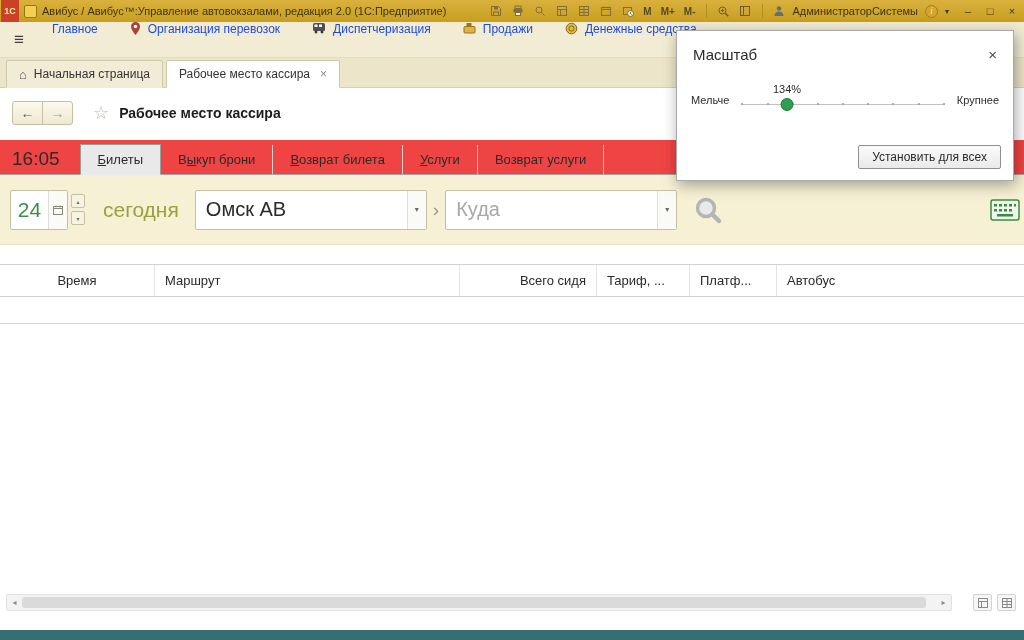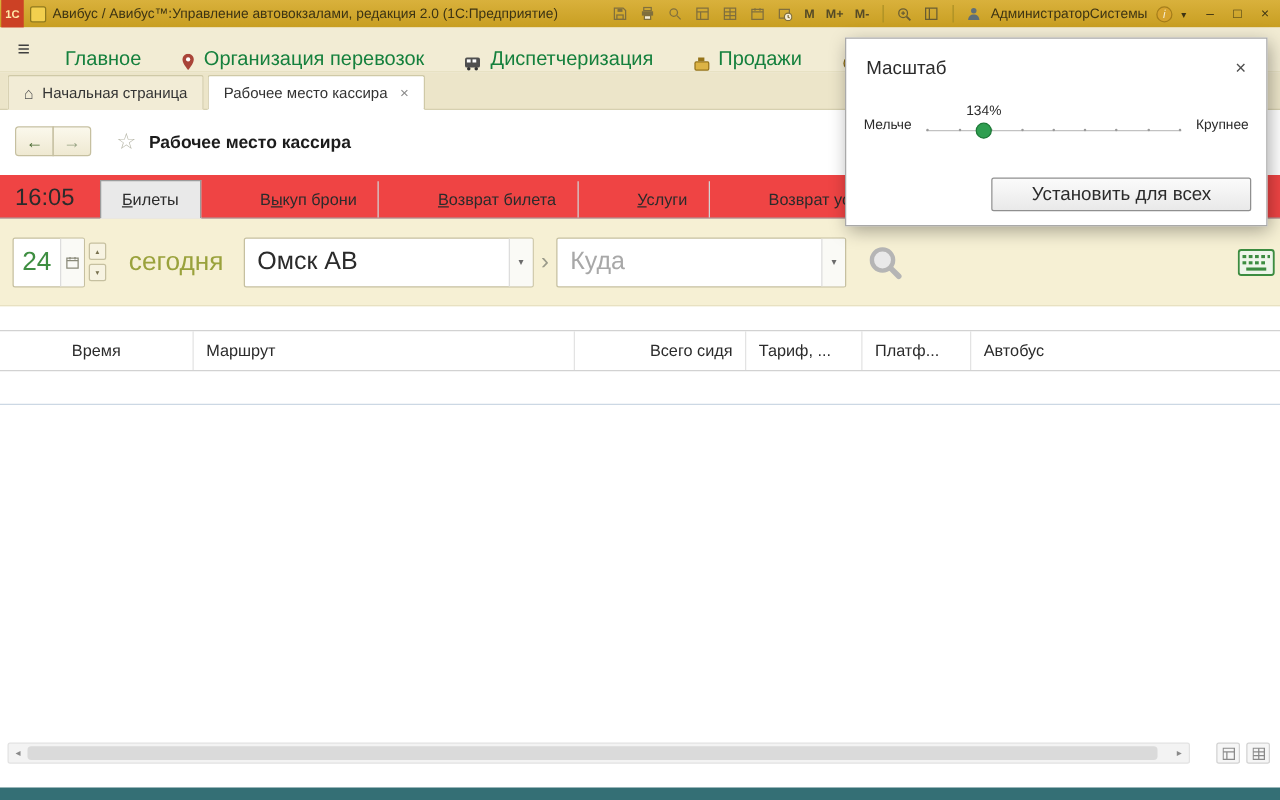--- a/index.html
+++ b/index.html
@@ -21,21 +21,21 @@
   .infoc{width:13px;height:13px;border-radius:50%;background:#d9a32e;border:1px solid #9a7316;color:#fff;
     font-size:9px;font-style:italic;display:flex;align-items:center;justify-content:center;}
   .tbchev{font-size:8px;color:#3d3413;}
   .winbtns{display:flex;gap:10px;margin-left:8px;flex:0 0 auto;}
   .wb{font-size:11px;color:#3d3413;width:12px;text-align:center;}
 
   
   .menubar{position:absolute;top:22px;left:0;right:0;height:36px;background:#f2ecd4;
     display:flex;align-items:center;gap:4px;padding:0 10px;border-bottom:1px solid #e4ddbd;}
   .hamb{font-size:17px;color:#3f3f3f;padding:0 10px 0 4px;}
-  .mitem{font-size:16px;color:#15803d;display:flex;align-items:flex-end;gap:7px;padding:0 14px;height:100%;white-space:nowrap;}
+  .mitem{font-size:12px;color:#1d4ed8;display:flex;align-items:flex-start;gap:7px;padding:0 14px;height:100%;white-space:nowrap;}
   .mic{display:flex;align-items:center;}
 
   
   .tabbar{position:absolute;top:58px;left:0;right:0;height:30px;background:#ece5c9;
     display:flex;align-items:flex-end;padding-left:6px;gap:3px;border-bottom:1px solid #d6d0b0;}
   .tab{display:flex;align-items:center;gap:7px;padding:0 12px;height:28px;font-size:12px;color:#333;
     border:1px solid #cfc9a7;border-bottom:1px solid transparent;border-radius:2px 2px 0 0;background:#f2ecd6;margin-bottom:-1px;}
   .tab.active{background:#fff;border-bottom:1px solid #fff;}
   .homeic{font-size:13px;color:#555;}
   .tabclose{color:#8a8a8a;font-size:12px;margin-left:3px;}
@@ -46,21 +46,21 @@
   .navbtn{width:31px;height:24px;border:1px solid #c6c0a0;background:linear-gradient(#fbf8ec,#efe9d2);
     display:flex;align-items:center;justify-content:center;font-size:14px;color:#4a6b33;border-radius:3px 0 0 3px;}
   .navbtn.fwd{border-radius:0 3px 3px 0;margin-left:-1px;color:#9aa586;}
   .favstar{font-size:18px;color:#b9b9ab;margin:0 10px 0 20px;}
   .ptitle{font-size:14px;font-weight:bold;color:#1c1c1c;margin:0;}
 
   
   .cashrow{position:absolute;top:140px;left:0;right:0;height:35px;display:flex;align-items:flex-end;
     padding-left:12px;border-bottom:1px solid #a3a3a3;background:#ef4444;}
   .time{font-size:19px;color:#2b2b2b;margin:0 20px 4px 0;}
-  .ctabs{display:flex;align-items:flex-end;gap:30px;}
+  .ctabs{display:flex;align-items:flex-end;}
   .ctab{font-size:13px;color:#2b2b2b;padding:7px 17px;border-right:1px solid #d2d2d2;white-space:nowrap;}
   .ctab.active{border:1px solid #9b9b9b;background:#e9e9e9;margin-bottom:-1px;border-bottom:1px solid #e9e9e9;}
   .key{text-decoration:underline;}
 
   
   .searchpanel{position:absolute;top:175px;left:0;right:0;height:70px;background:#f6f0d4;
     display:flex;align-items:center;padding:0 4px 0 10px;border-bottom:1px solid #e8e1c2;}
   .datebox{width:58px;height:40px;background:#fff;border:1px solid #c6c0a0;display:flex;align-items:stretch;border-radius:2px;}
   .dateval{flex:1;display:flex;align-items:center;justify-content:center;font-size:21px;color:#3e8e41;}
   .calbtn{width:19px;border-left:1px solid #ddd;display:flex;align-items:center;justify-content:center;background:#fafaf6;}
@@ -109,21 +109,21 @@
   .zrow{display:flex;align-items:center;padding:16px 14px 0;gap:10px;}
   .zlabel{font-size:11px;color:#2b2b2b;white-space:nowrap;}
   .ztrackwrap{position:relative;flex:1;height:30px;}
   .ztrack{position:absolute;left:2px;right:2px;top:19px;height:1px;background:#c2c2c2;}
   .zticks{position:absolute;left:2px;right:2px;top:18px;display:flex;justify-content:space-between;}
   .zticks i{width:2px;height:2px;background:#9a9a9a;border-radius:50%;}
   .zthumb{position:absolute;left:23%;top:13px;width:13px;height:13px;border-radius:50%;background:#2f9e50;
     border:1px solid #1e7a38;transform:translateX(-50%);}
   .zval{position:absolute;left:23%;top:-2px;transform:translateX(-50%);font-size:11px;color:#2b2b2b;white-space:nowrap;}
   .zfoot{position:absolute;right:12px;bottom:11px;}
-  .zapply{font-size:15px;color:#2b2b2b;padding:4px 31px;background:linear-gradient(#fbfbfb,#e9e9e9);
+  .zapply{font-size:12px;color:#2b2b2b;padding:4px 13px;background:linear-gradient(#fbfbfb,#e9e9e9);
     border:1px solid #8f8f8f;border-radius:2px;}
 </style>
 </head>
 <body>
 
 <div class="screen">
 
   <div class="titlebar">
     <span class="logo1c">1С</span>
     <span class="appic"></span>

